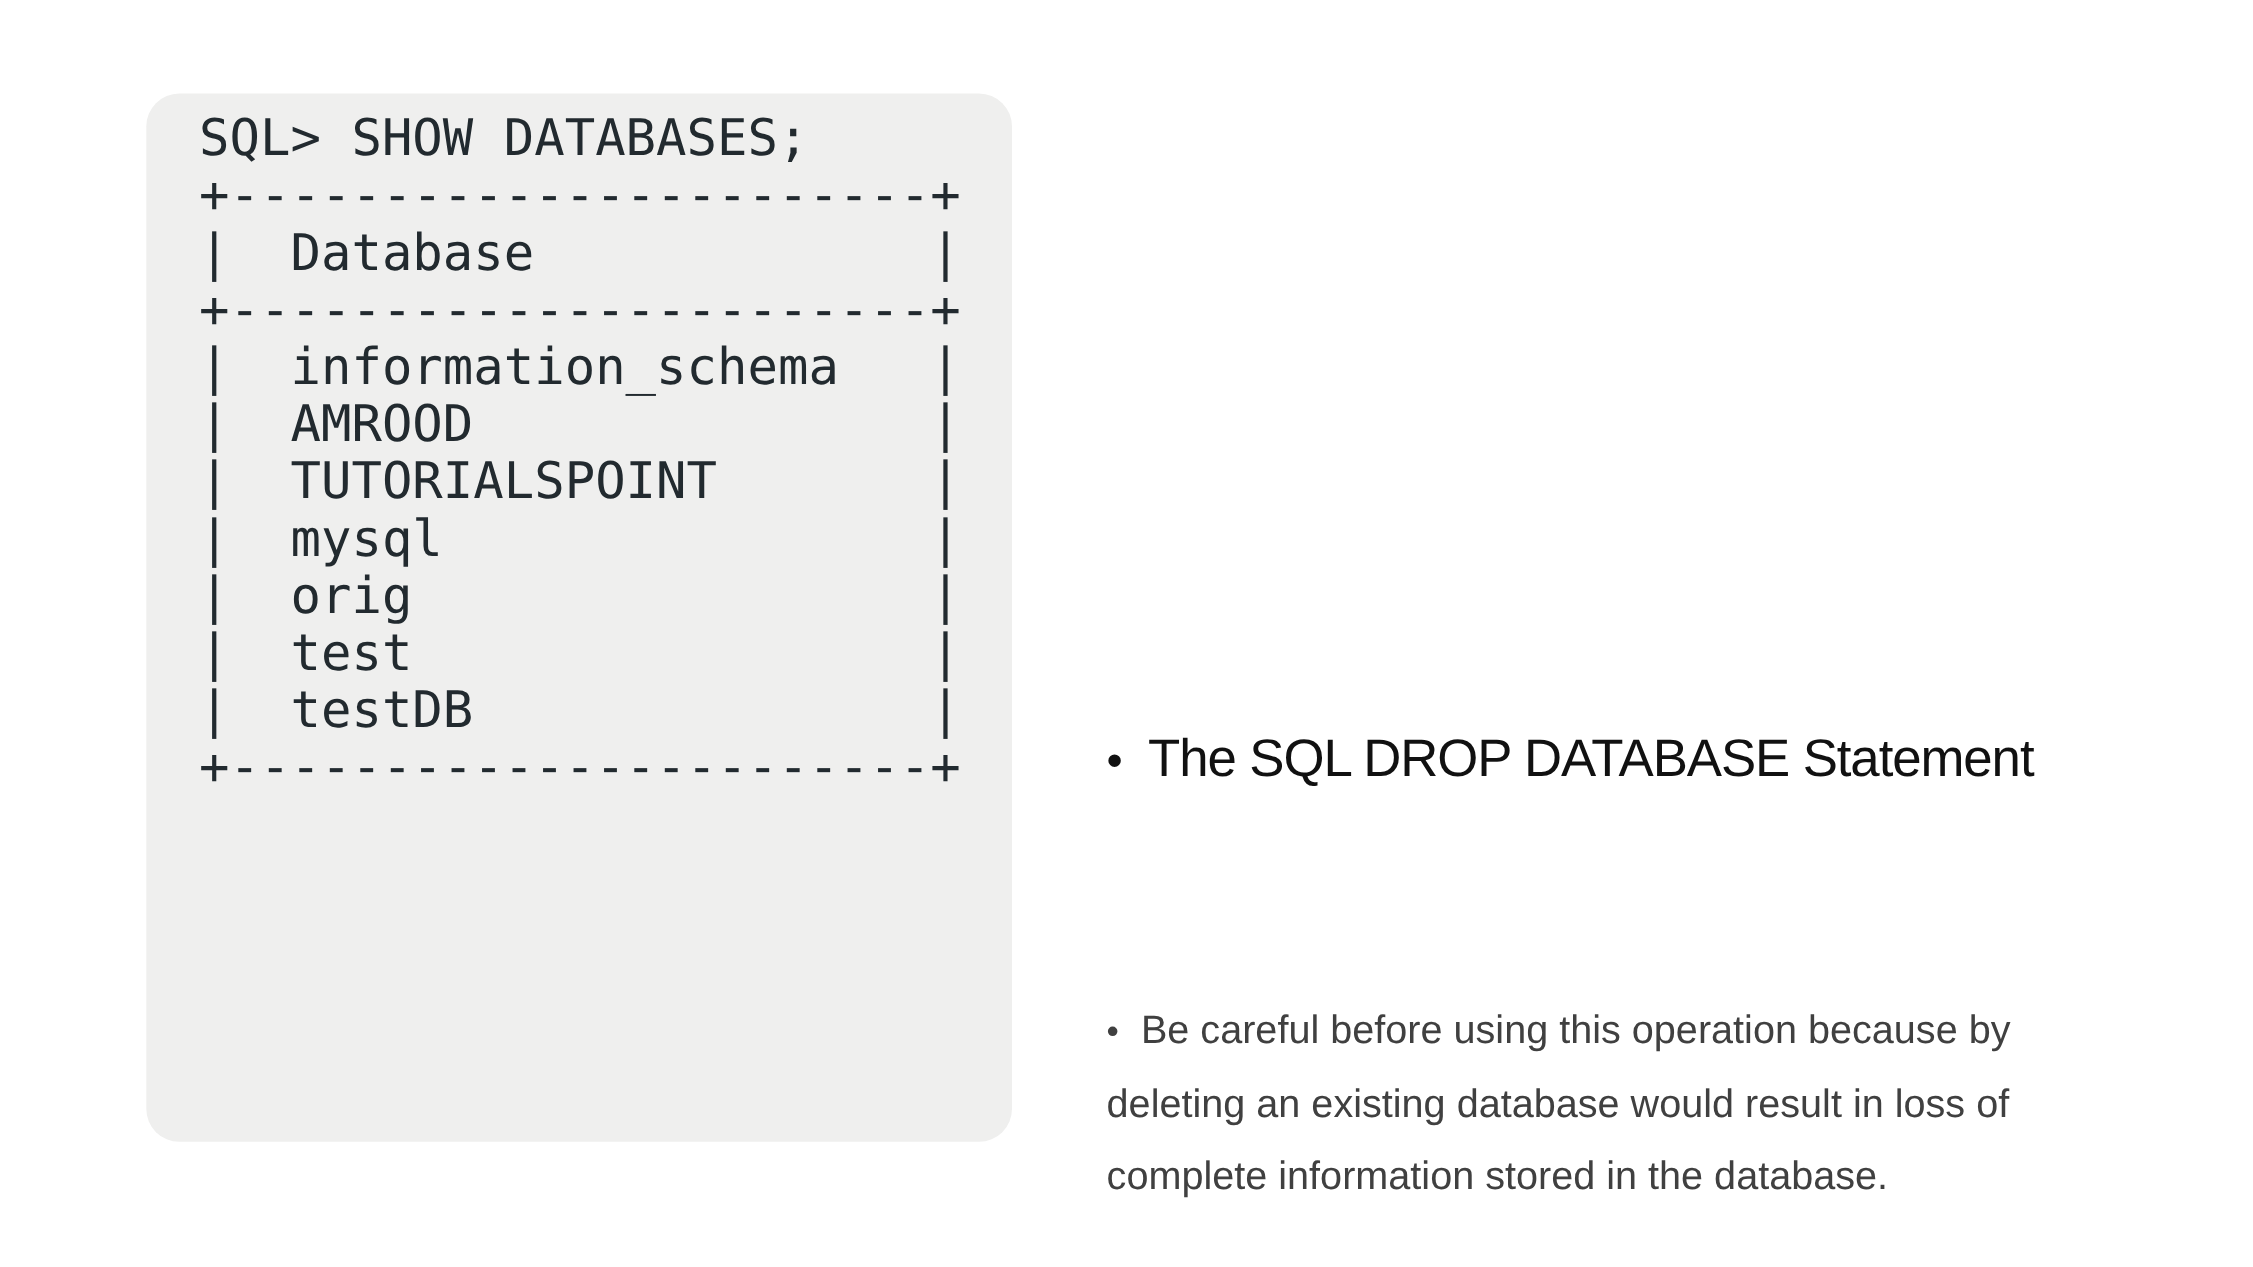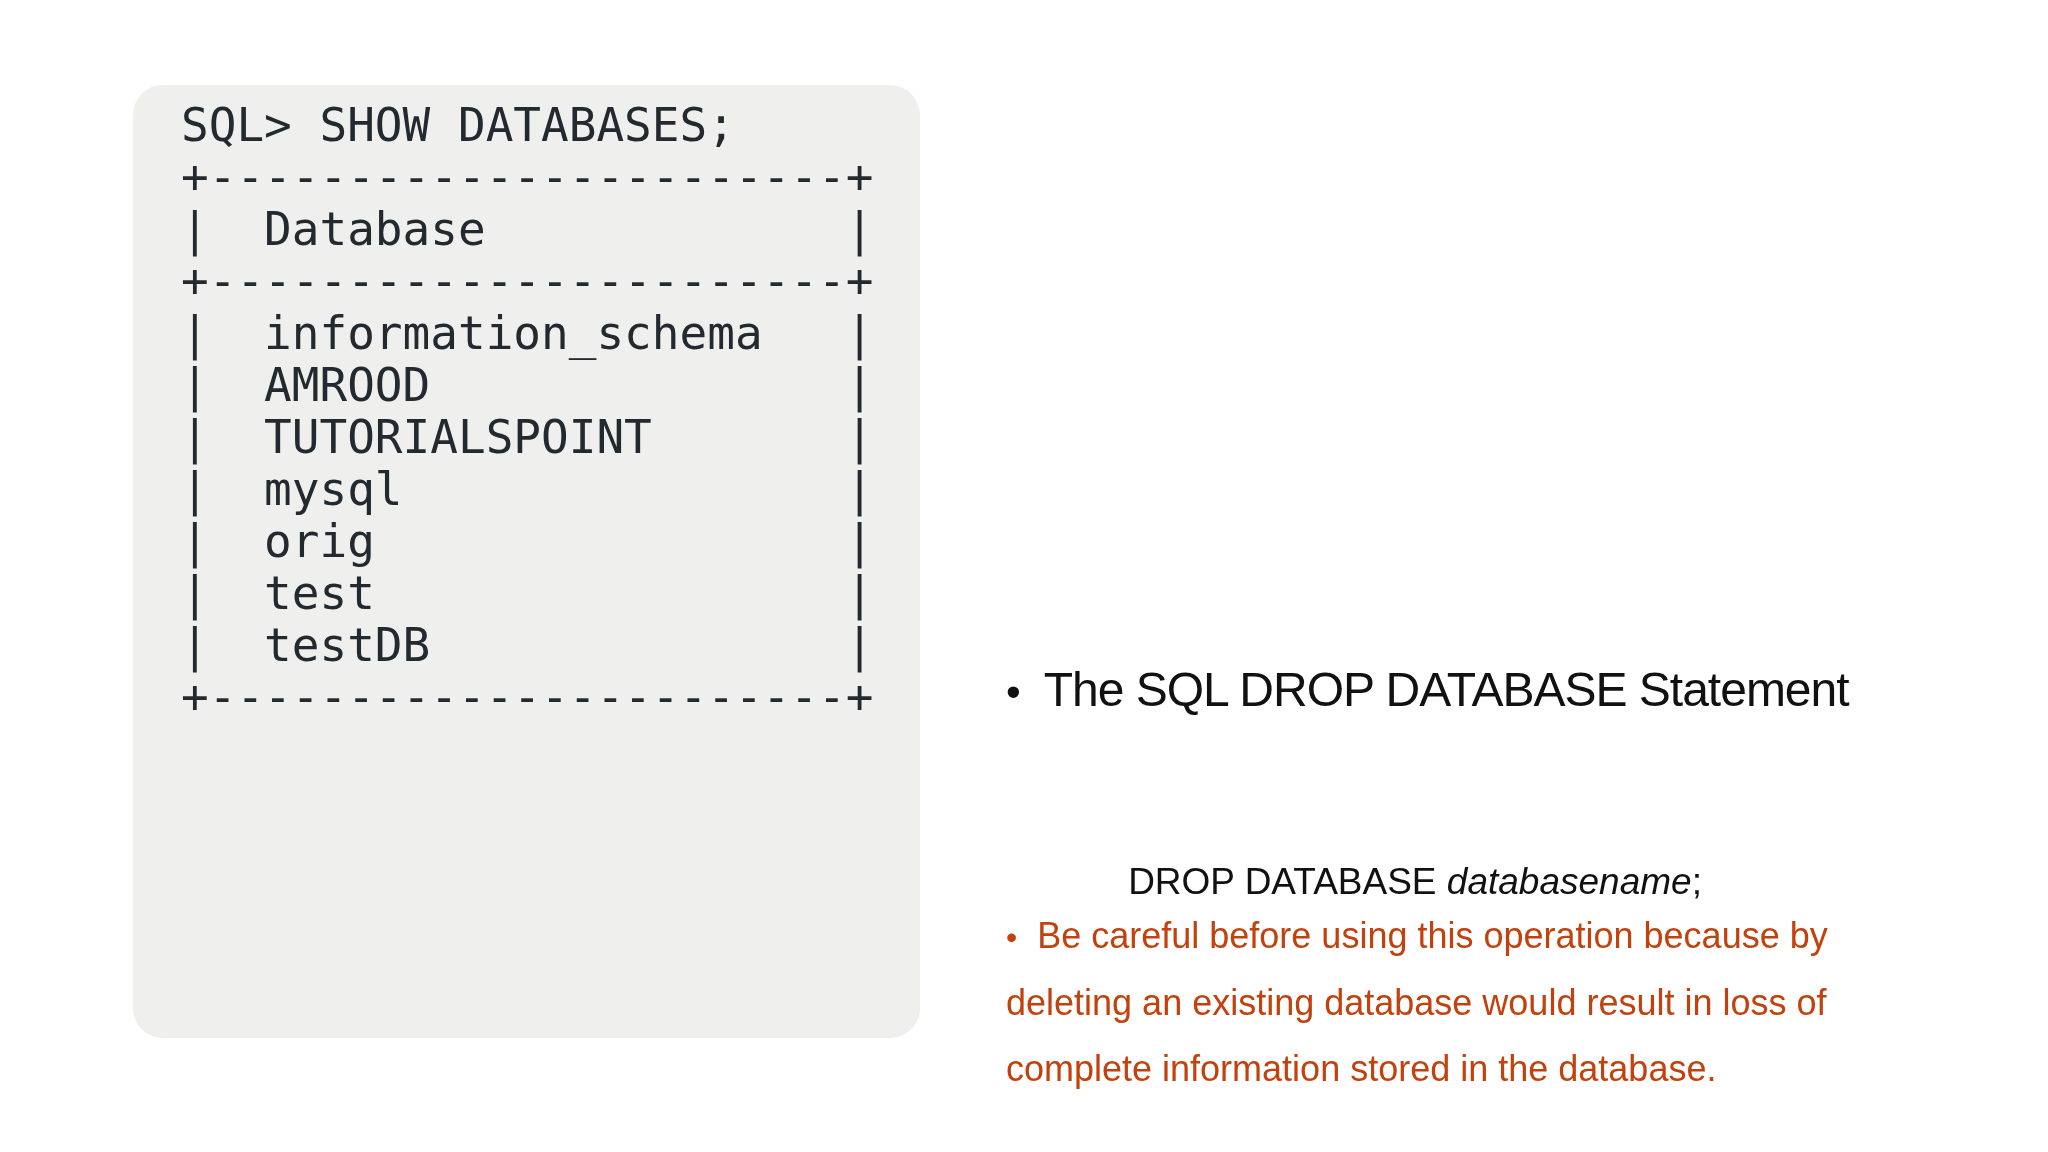--- a/index.html
+++ b/index.html
@@ -62,21 +62,21 @@
   .syntax-create { left: 1058px; top: 497px; }
   .syntax-drop   { left: 1087px; top: 819px; }
   .syntax-line em { font-style: italic; }
   .warning-paragraph {
     position: absolute;
     left: 1006px;
     top: 903px;
     width: 990px;
     font-size: 36px;
     line-height: 66px;
-    color: #c2410c;
+    color: #404040;
   }
   .warning-paragraph .bullet {
     display: inline-block;
     margin-right: 20px;
     font-size: 32px;
   }
   .warning-paragraph .warning-text {
     white-space: pre-line;
   }
 </style>
@@ -99,23 +99,20 @@
 |  testDB               |
 +-----------------------+</pre>
   </div>
 
 
 
   <div class="heading heading-drop">
     <span class="bullet">•</span><span>The SQL DROP DATABASE Statement</span>
   </div>
 
-  <div class="syntax-line syntax-drop">
-    <span>DROP DATABASE </span><em>databasename</em><span>;</span>
-  </div>
 
   <div class="warning-paragraph">
     <span class="bullet">•</span><span class="warning-text">Be careful before using this operation because by
 deleting an existing database would result in loss of
 complete information stored in the database.</span>
   </div>
 
 </div>
 
 </body></html>

